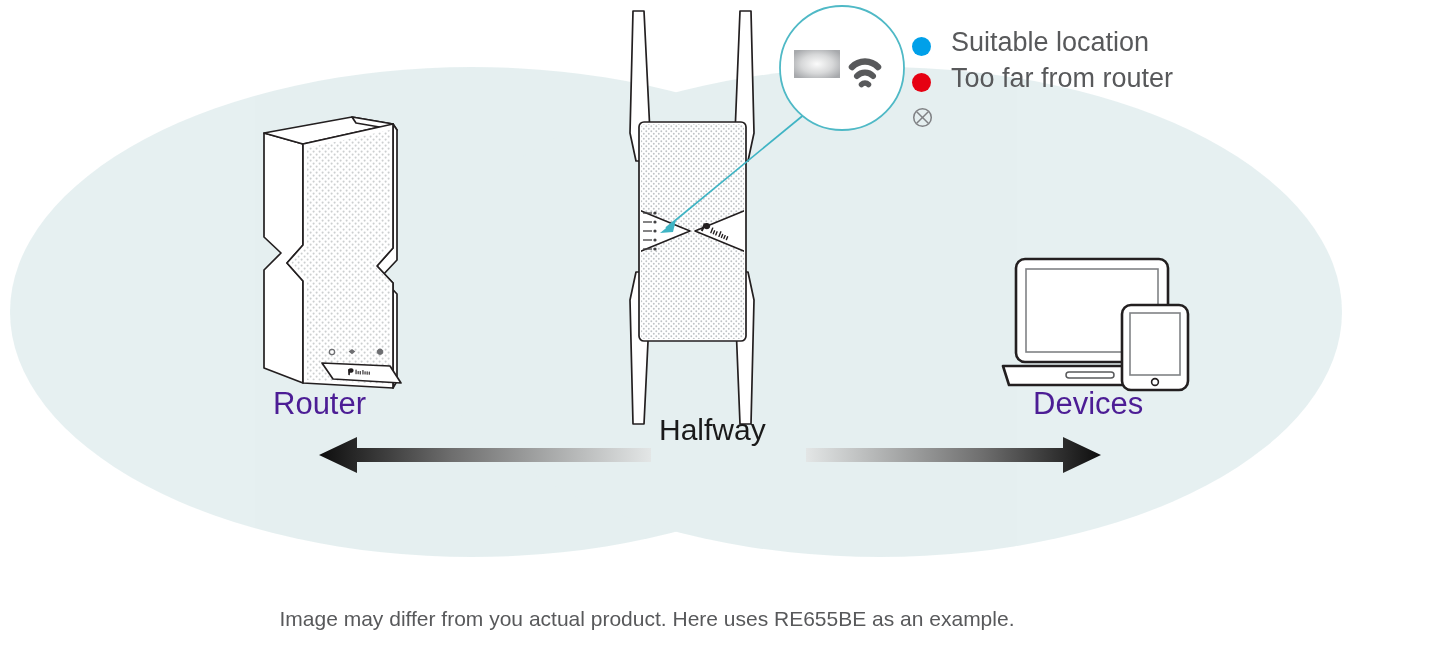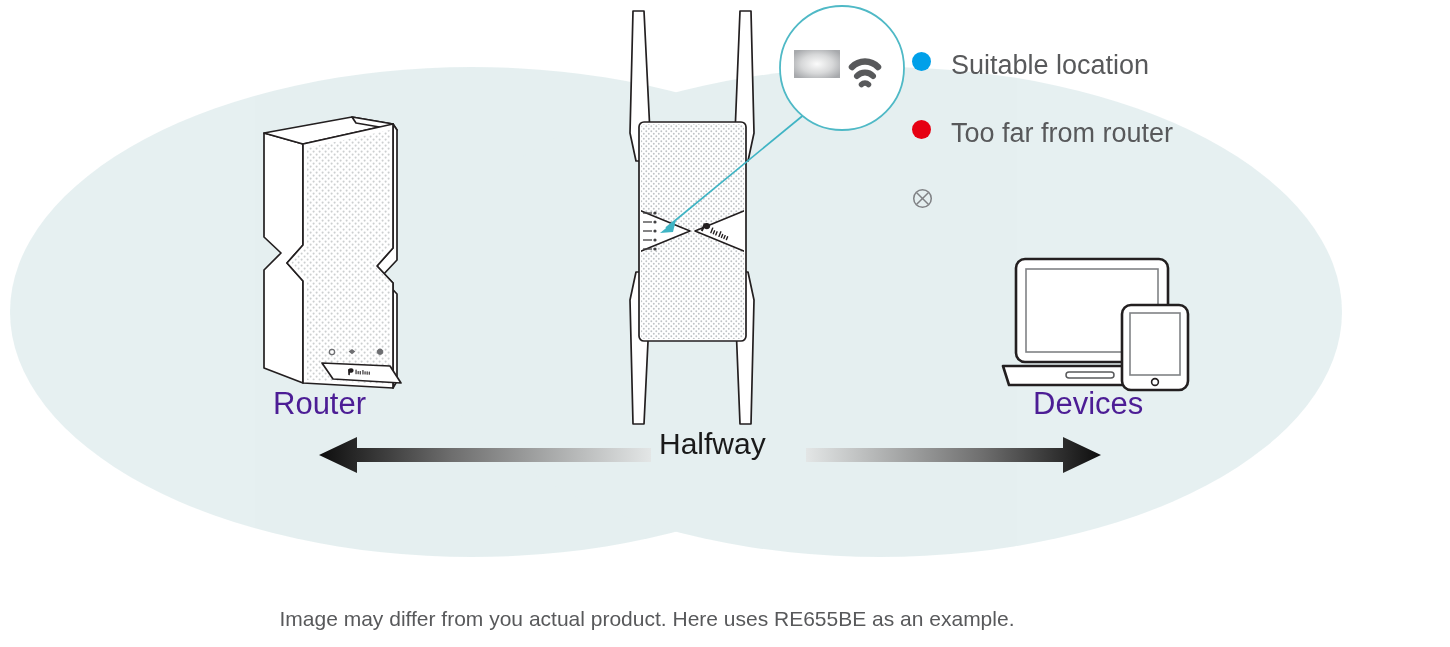--- a/index.html
+++ b/index.html
@@ -25,23 +25,22 @@
     top: 0;
   }
   .legend {
     position: absolute;
     left: 912px;
     top: 20px;
     width: 400px;
   }
   .legend-row {
     display: flex;
-    align-items: flex-start;
+    align-items: flex-end;
     height: 36px;
-    margin-top: 32px;
   }
   .legend-mark {
     width: 30px;
     display: flex;
     justify-content: flex-start;
     align-items: center;
   }
   .dot {
     width: 19px;
     height: 19px;
@@ -59,21 +58,21 @@
     position: absolute;
     font-size: 31px;
     color: #4c1d95;
     white-space: nowrap;
   }
   #label-router { left: 273px; top: 386px; }
   #label-devices { left: 1033px; top: 386px; }
   #label-halfway {
     position: absolute;
     left: 659px;
-    top: 427px;
+    top: 413px;
     font-size: 30px;
     color: #1a1a1a;
     white-space: nowrap;
     text-align: right;
   }
   #caption {
     position: absolute;
     left: 0;
     top: 607px;
     width: 1294px;

